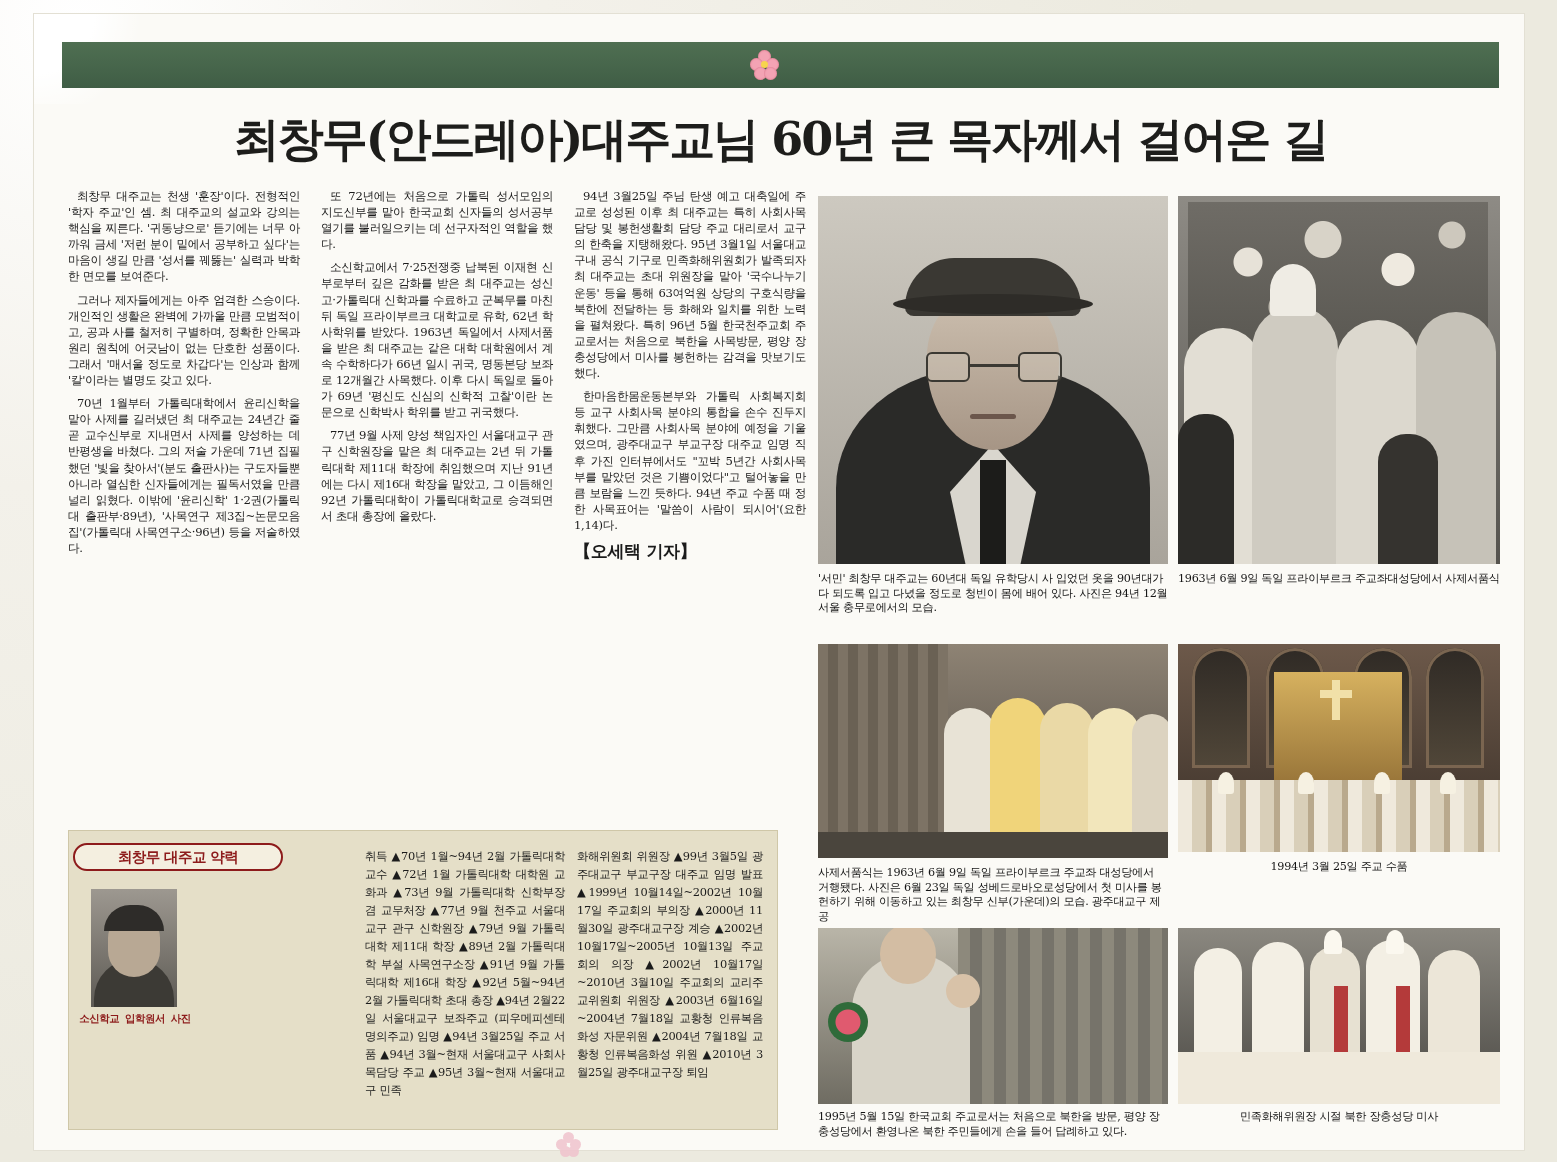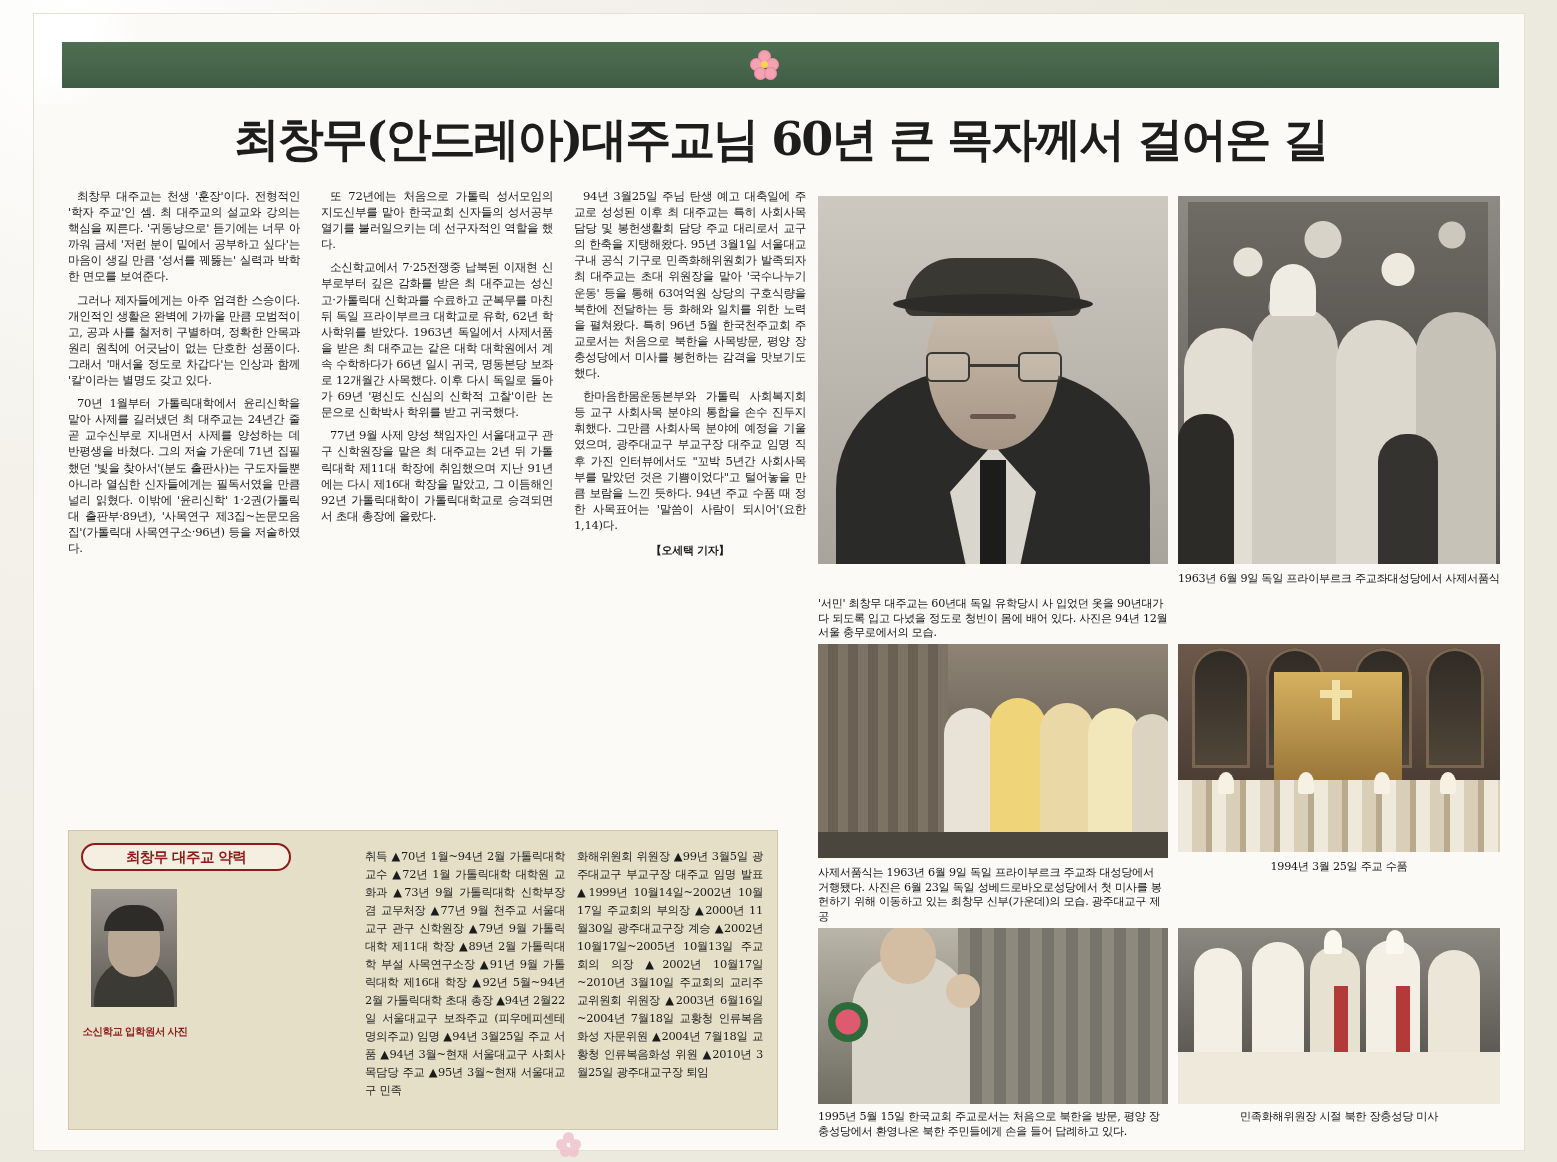--- a/index.html
+++ b/index.html
@@ -72,21 +72,21 @@
     position:absolute; top:0; width:232px;
     font-family:"DejaVu Serif", serif;
     font-size:11.6px; line-height:16.1px;
     color:#1b1b1b; text-align:justify;
     letter-spacing:-0.3px;
   }
   .col p { margin:0 0 7px 0; text-indent:9px; }
   #c1 { left:0; }
   #c2 { left:253px; }
   #c3 { left:506px; }
-  .byline { margin-top:10px; text-align:center; font-weight:bold; font-size:11px; }
+  .byline { margin-top:10px; text-align:left; font-weight:bold; font-size:17px; }
 
   
   .photo { position:absolute; overflow:hidden; background:#7d7d7d; }
   .cap {
     position:absolute;
     font-family:"DejaVu Serif", serif;
     font-size:11.2px; line-height:14.6px; color:#141414;
     letter-spacing:-0.3px;
   }
 
@@ -114,21 +114,21 @@
     background:#3a3833; border-radius:78px 78px 14px 14px;
   }
   .p1-cap:after{ content:""; position:absolute; left:-12px; top:36px; width:200px; height:20px; background:#2e2c28; border-radius:50%; }
   .p1-glassL, .p1-glassR {
     position:absolute; top:156px; width:44px; height:30px; border:2.5px solid #3b3933; border-radius:6px; background:rgba(220,215,205,.28);
   }
   .p1-glassL { left:108px; } .p1-glassR { left:200px; }
   .p1-bridge { position:absolute; left:152px; top:168px; width:48px; height:2.5px; background:#3b3933; }
   .p1-mouth { position:absolute; left:50%; transform:translateX(-50%); top:218px; width:46px; height:5px; background:#6b564b; border-radius:3px; }
 
-  #cap1 { left:818px; top:572px; width:350px;margin-top:25px; }
+  #cap1 { left:818px; top:572px; width:350px; }
 
   
   #photo2 { left:1178px; top:196px; width:322px; height:368px;
     background:linear-gradient(#a5a099,#5c5953);
   }
   .p2-wall { position:absolute; inset:0; background:linear-gradient(#8e8b85,#55534e); }
   .p2-flowers { position:absolute; left:10px; top:6px; width:300px; height:150px; background:
     radial-gradient(circle at 20% 40%, #e7e2d8 0 14px, rgba(0,0,0,0) 15px),
     radial-gradient(circle at 45% 25%, #d8d3c8 0 18px, rgba(0,0,0,0) 19px),
     radial-gradient(circle at 70% 45%, #efeae0 0 16px, rgba(0,0,0,0) 17px),
@@ -208,42 +208,42 @@
   .p6-mi1{ left:146px;} .p6-mi2{ left:208px;}
   .p6-stole { position:absolute; bottom:44px; width:14px; height:74px; background:#b43a3a; }
   .p6-s1{ left:156px;} .p6-s2{ left:218px;}
   #cap6 { left:1178px; top:1110px; width:322px; text-align:center; }
 
   
   .profile {
     position:absolute; left:68px; top:830px; width:710px; height:300px;
     background:#e5dfc8; border:1px solid #cfc7a8;
   }
-  .profile-title-wrap { position:absolute; left:12px; top:12px; width:248px; height:30px; }
+  .profile-title-wrap { position:absolute; left:4px; top:12px; width:248px; height:30px; }
   .ribbon {
     position:absolute; left:0; top:0; width:210px; height:28px;
     background:#f4efe0; border:2px solid #8d1b1b; border-radius:14px;
     display:flex; align-items:center; justify-content:center;
   }
   .ribbon span { color:#8d1b1b; font-weight:bold; font-size:14.5px; letter-spacing:-0.6px;
     font-family:"DejaVu Serif", serif; }
   .prof-photo {
     position:absolute; left:22px; top:58px; width:86px; height:118px;
     background:linear-gradient(#9d9890,#5d5a54); overflow:hidden;
   }
   .pp-face { position:absolute; left:50%; transform:translateX(-50%); top:26px; width:52px; height:62px;
     background:#b8a894; border-radius:26px 26px 30px 30px; }
   .pp-hair { position:absolute; left:50%; transform:translateX(-50%); top:16px; width:60px; height:26px;
     background:#2e2c29; border-radius:30px 30px 0 0; }
   .pp-body { position:absolute; left:50%; transform:translateX(-50%); bottom:0; width:80px; height:48px;
     background:#3c3a35; border-radius:40px 40px 0 0; }
   .prof-photo-cap {
     position:absolute; left:10px; top:182px; width:112px; text-align:center;
-    font-family:Liberation Sans, sans-serif; font-size:10.4px; line-height:13px;
-    color:#8d1b1b; font-weight:bold; letter-spacing:-0.4px;margin-top:12px;
+    font-family:Liberation Mono, monospace; font-size:10.4px; line-height:13px;
+    color:#8d1b1b; font-weight:bold; letter-spacing:-0.4px;
   }
   .prof-col {
     position:absolute; font-family:"DejaVu Serif", serif;
     font-size:11.4px; line-height:18px; color:#1b1b1b; text-align:justify;
     letter-spacing:-0.3px;
   }
   #pcol1 { left:130px; top:58px; width:148px; }
   #pcol2 { left:296px; top:16px; width:200px; }
   #pcol3 { left:508px; top:16px; width:186px; }
 

